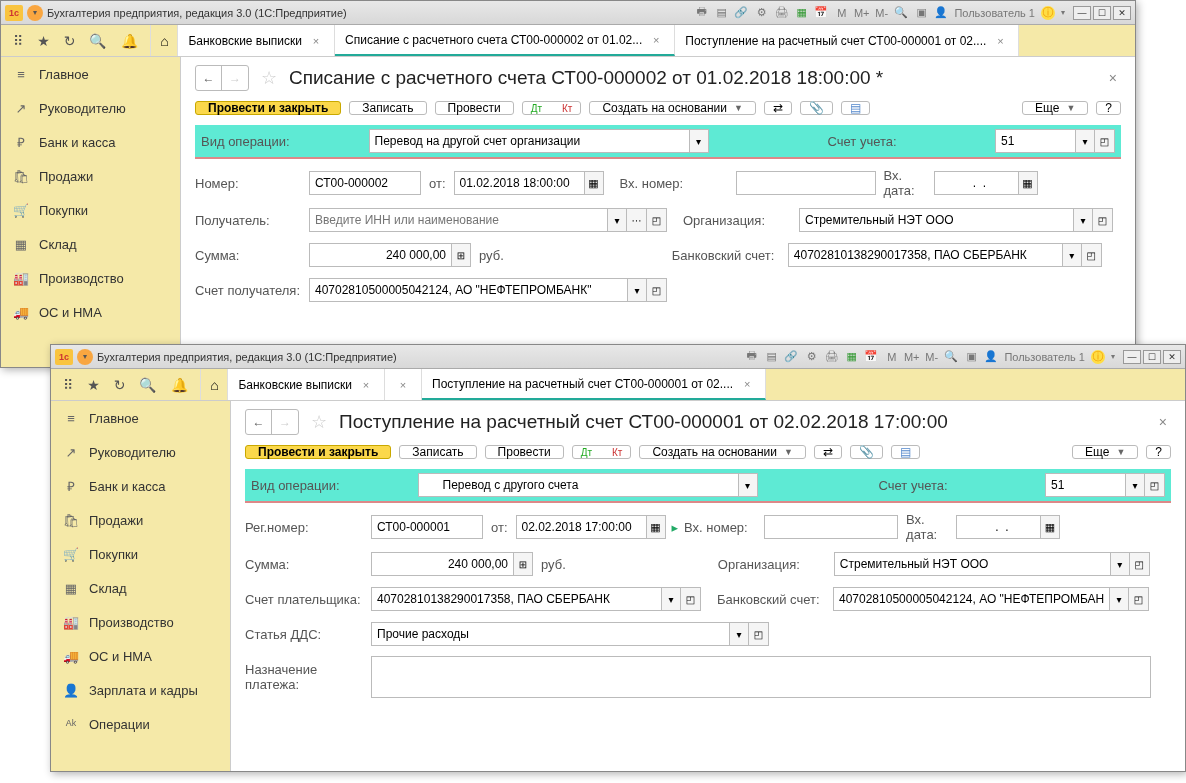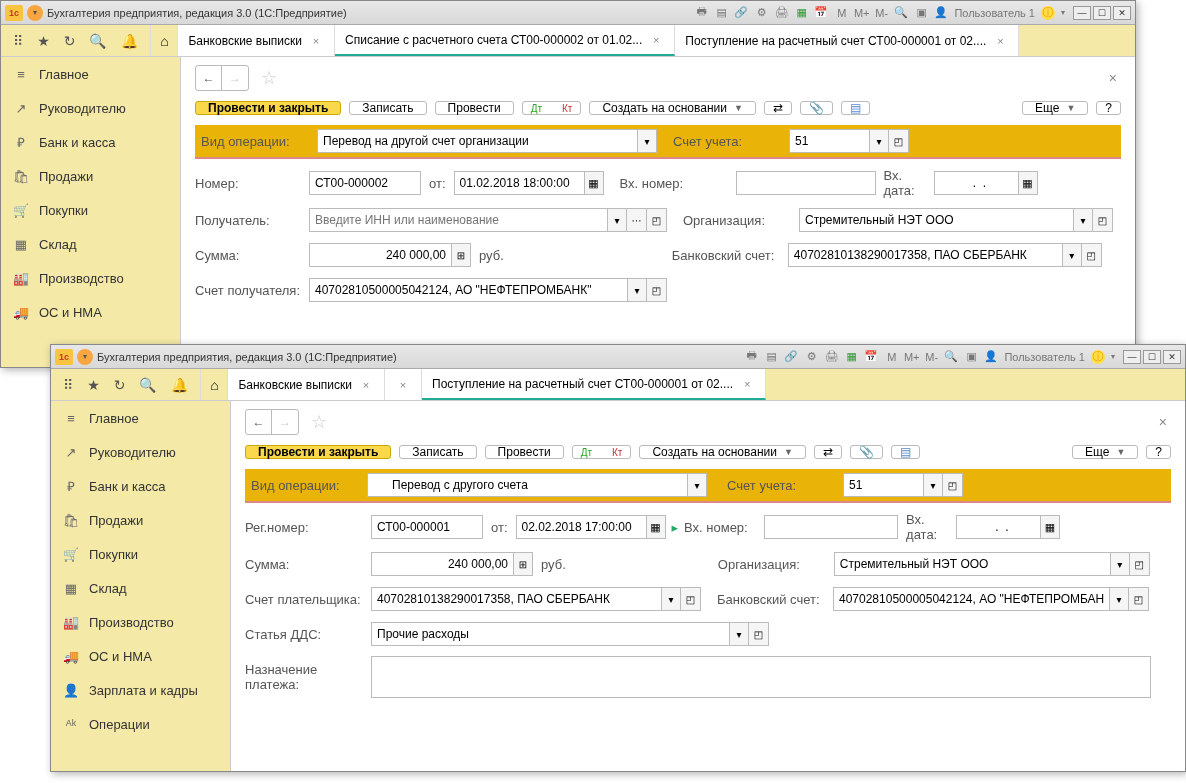--- a/index.html
+++ b/index.html
@@ -48,21 +48,21 @@
 .btn .dd { font-size: 9px; color: #666; margin-left: 3px; }
 .btnspace { flex: 1; }
 
 .formrow { display: flex; align-items: center; margin-bottom: 9px; font-size: 13px; min-height: 26px; }
 .flabel { color: #555; margin-right: 6px; }
 .finput { height: 24px; border: 1px solid #bbb; padding: 0 5px; font-size: 12px; background: #fff; }
 .fsel { display: flex; align-items: center; }
 .fsel .finput { border-right: none; }
 .fbtn { width: 20px; height: 24px; border: 1px solid #bbb; background: #f5f5f5; display: flex; align-items: center; justify-content: center; font-size: 10px; }
 .fbtn + .fbtn { border-left: none; }
-.highlight { background: #eab308; padding: 4px 6px; border-bottom: 2px solid #d88; }
+.highlight { background: #5eead4; padding: 4px 6px; border-bottom: 2px solid #d88; justify-content: space-between; }
 .amt { text-align: right; }
 .calicon { font-size: 11px; }
 
 .col1 { width: 108px; }
 .gap { width: 16px; }
 .colR1 { width: 110px; }
 </style>
 </head>
 <body>
 
@@ -160,20 +160,21 @@
         </div>
     </div>
 
     <div class="content">
       <div class="pgheader">
         <div class="navbtns">
           <div class="navbtn">←</div>
           <div class="navbtn" style="color:#ccc">→</div>
         </div>
         <div class="star">☆</div>
+        <div class="pgtitle">Списание с расчетного счета СТ00-000002 от 01.02.2018 18:00:00 *</div>
         <div class="closex">×</div>
       </div>
 
       <div class="btnrow">
         <div class="btn primary">Провести и закрыть</div>
         <div class="btn">Записать</div>
         <div class="btn">Провести</div>
         <div class="btn icon">
             <span style="color:#2a2;font-size:10px">Дт</span>
             <span style="color:#c33;font-size:10px">Кт</span>
@@ -372,20 +373,21 @@
         </div>
     </div>
 
     <div class="content">
       <div class="pgheader">
         <div class="navbtns">
           <div class="navbtn">←</div>
           <div class="navbtn" style="color:#ccc">→</div>
         </div>
         <div class="star">☆</div>
+        <div class="pgtitle">Поступление на расчетный счет СТ00-000001 от 02.02.2018 17:00:00</div>
         <div class="closex">×</div>
       </div>
 
       <div class="btnrow">
         <div class="btn primary">Провести и закрыть</div>
         <div class="btn">Записать</div>
         <div class="btn">Провести</div>
         <div class="btn icon">
             <span style="color:#2a2;font-size:10px">Дт</span>
             <span style="color:#c33;font-size:10px">Кт</span>

